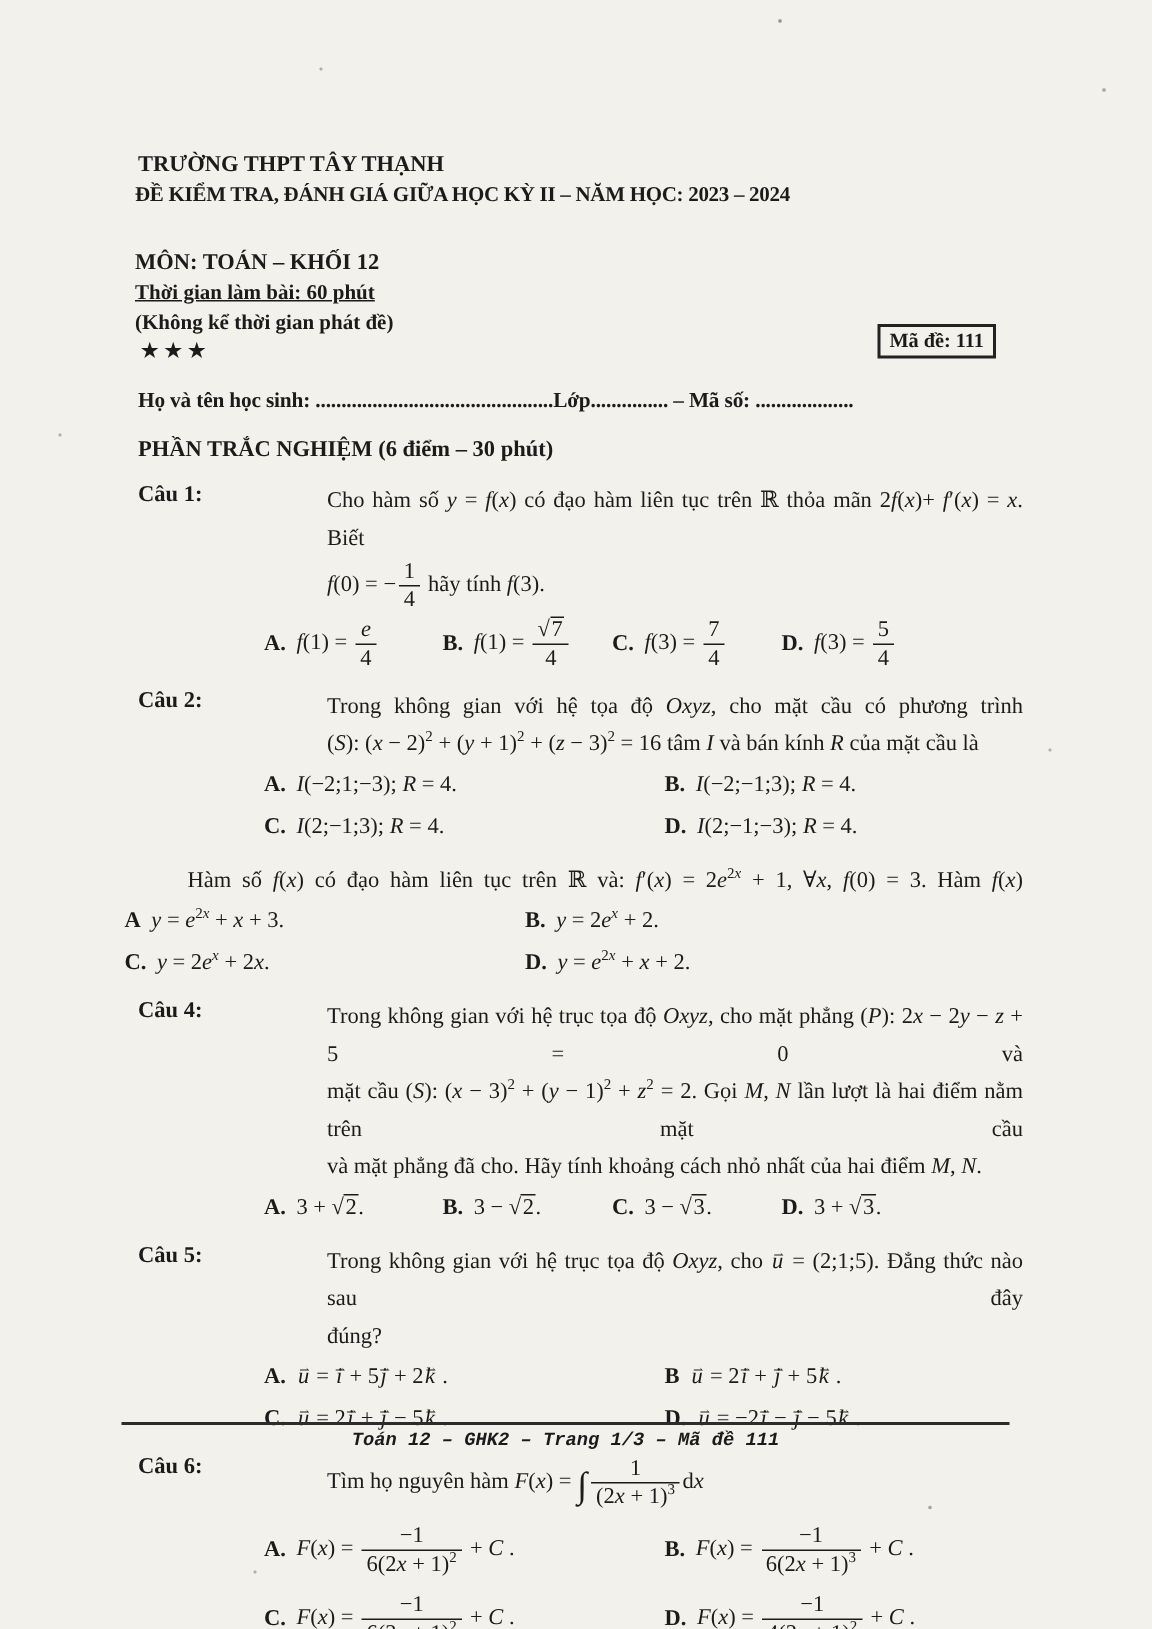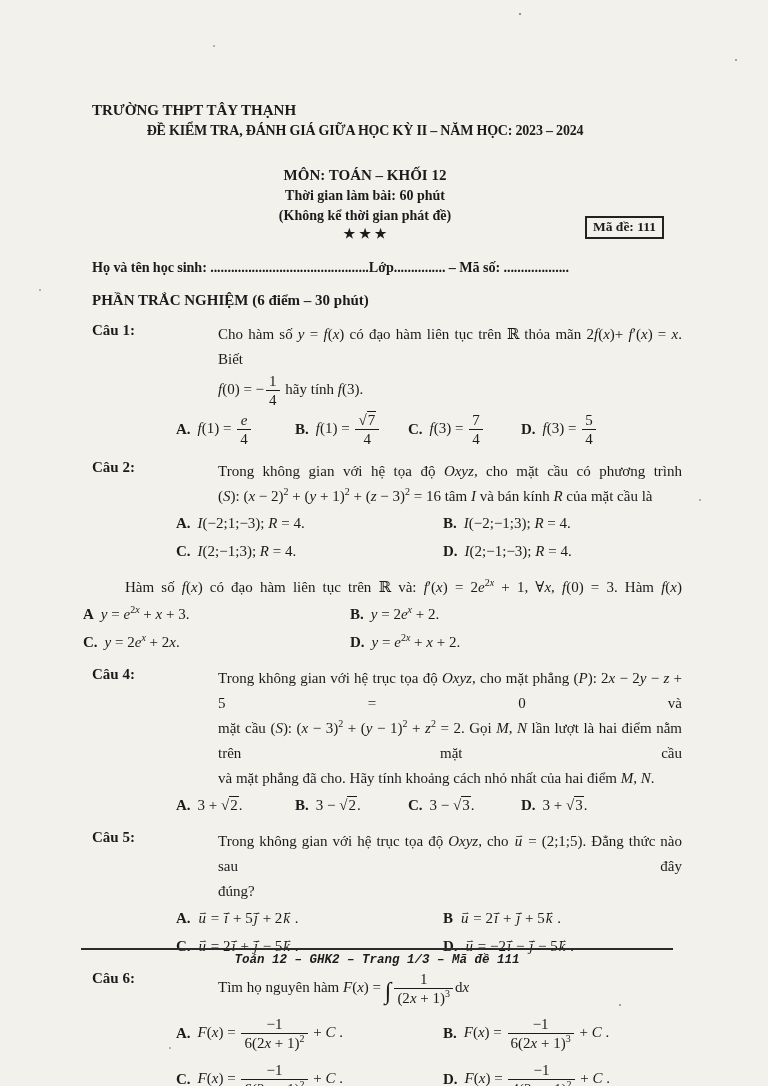--- a/index.html
+++ b/index.html
@@ -14,24 +14,24 @@
       radial-gradient(circle at 40px 290px, #b5b0a6 0.7px, transparent 1.4px),
       radial-gradient(circle at 700px 500px, #b5b0a6 0.7px, transparent 1.4px),
       radial-gradient(circle at 620px 1005px, #a8a399 0.8px, transparent 1.5px),
       radial-gradient(circle at 170px 1048px, #b5b0a6 0.7px, transparent 1.4px);
     color:#1b1b1b;
     font-family:"Liberation Serif","DejaVu Serif",serif;
     overflow:hidden;
   }
   
   .school { margin:100px 0 0 92px; font-weight:bold; font-size:15px; line-height:20px; }
-  .hcenter { width:550px; margin-left:90px; text-align:center; font-weight:bold; }
+  .hcenter { width:550px; margin-left:90px; font-weight:bold; }
   .title    { font-size:14px; line-height:21px; letter-spacing:-0.2px; }
   .subject  { font-size:15px; line-height:21px;margin-top:24px; }
-  .duration { font-size:14px; line-height:20px; }
+  .duration { font-size:14px; line-height:20px;text-decoration:underline; }
   .note     { font-size:14px; line-height:20px; }
   .stars    { font-size:13px; line-height:16px; letter-spacing:4px; text-indent:4px; }
   .exam-code {
     position:absolute; top:216px; right:104px;
     border:2px solid #222; padding:1px 6px 2px;
     font-weight:bold; font-size:13.5px;
   }
   .student-line { margin:15px 0 0 92px; width:568px; font-weight:bold; font-size:14.2px; line-height:20px; letter-spacing:-0.1px; }
   .section-title { margin:13px 0 0 92px; font-weight:bold; font-size:15px; line-height:21px; }
   

